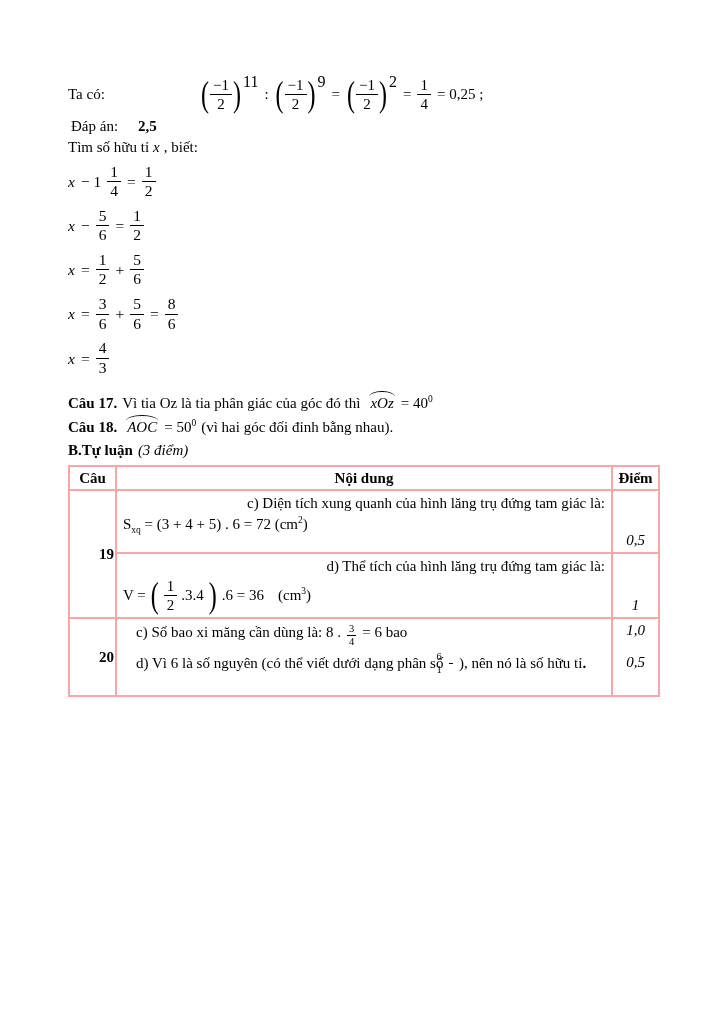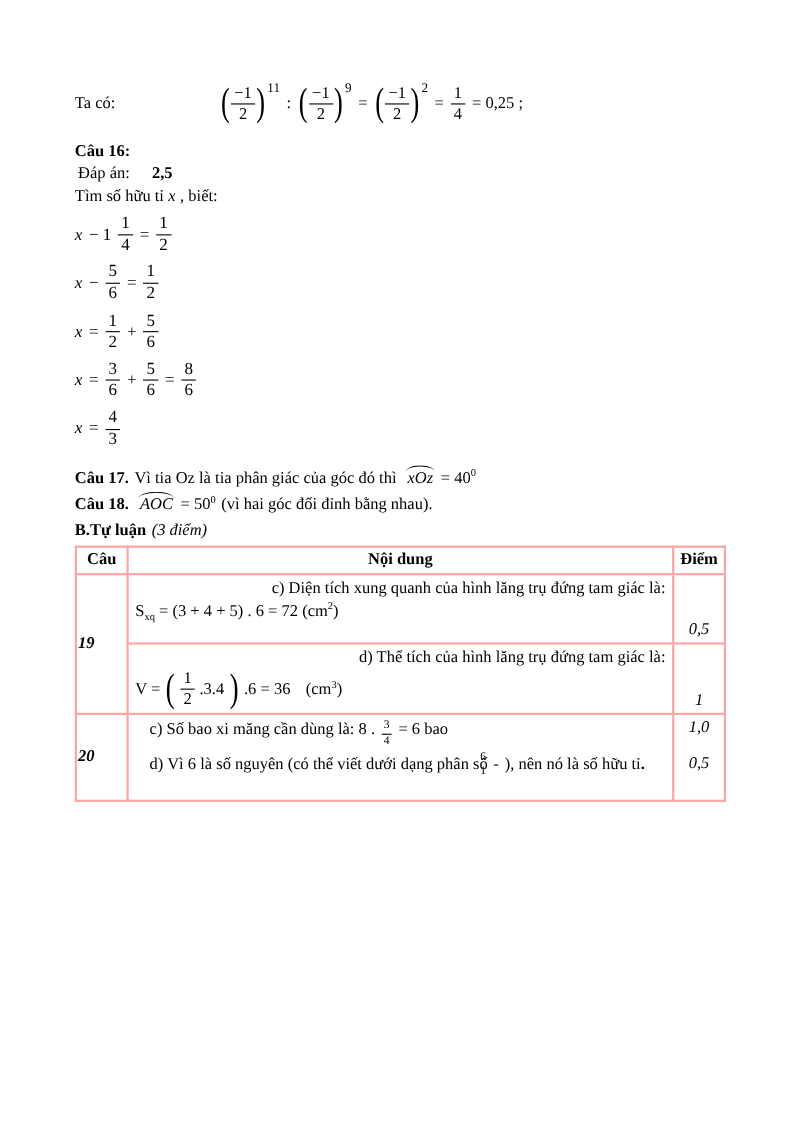--- a/index.html
+++ b/index.html
@@ -15,21 +15,21 @@
   .frac{display:inline-flex;flex-direction:column;align-items:center;line-height:1.2;vertical-align:middle;}
   .frac .fn{padding:0 3px;border-bottom:1px solid #000;text-align:center;}
   .frac .fd{padding:0 3px;text-align:center;}
 
   .sfrac{display:inline-flex;flex-direction:column;align-items:center;font-size:10.5px;line-height:1.2;vertical-align:middle;margin:0 2px;}
   .sfrac .fn{border-bottom:1px solid #000;padding:0 2px;text-align:center;}
   .sfrac .fd{padding:0 2px;text-align:center;}
 
   .pfrac{display:inline-flex;align-items:center;}
   .bp{display:inline-block;font-size:24px;font-weight:400;line-height:1;transform:scaleY(1.5);margin:0 1px;}
-  .pexp{align-self:flex-start;font-size:12px;line-height:1;margin-left:1px;margin-top:-2px;text-align:right;}
+  .pexp{align-self:flex-start;font-size:16px;line-height:1;margin-left:1px;margin-top:-2px;text-align:right;}
 
   .mrow{display:inline-flex;align-items:center;gap:6px;}
   .mi{font-style:italic;}
   sup.deg{font-size:9.5px;vertical-align:super;line-height:0;}
   sub.sb{font-size:9.5px;vertical-align:sub;line-height:0;}
 
   
   .introline{display:flex;align-items:center;min-height:44px;}
   .intro-lbl{flex:0 0 132px;}
 
@@ -45,21 +45,21 @@
   .arc{position:relative;font-style:italic;display:inline-block;padding:0 2px;margin-left:3px;}
   .arc::before{content:"";position:absolute;left:1px;right:1px;top:-3px;height:5px;
     border-top:1.2px solid #000;border-radius:50% 50% 0 0 / 100% 100% 0 0;}
   .sectionB{display:flex;gap:5px;margin-top:4px;}
   .sectionB .note{font-style:italic;text-align:center;}
 
   
   table.answers{border-collapse:collapse;width:590px;margin-top:5px;table-layout:fixed;}
   .answers th,.answers td{border:2px solid #fca5a5;}
   .answers th{font-weight:bold;text-align:center;padding:2px 4px;}
-  td.qnum{text-align:left;vertical-align:middle;font-weight:bold;font-style:italic;}
+  td.qnum{text-align:right;vertical-align:middle;font-weight:bold;}
   td.content{padding:3px 6px;vertical-align:top;}
   td.content.padb{padding-bottom:18px;}
   td.score{text-align:center;font-style:italic;padding:2px 3px;}
   td.score.vbottom{vertical-align:bottom;}
   td.score.vtop{vertical-align:top;}
   .scoregap{margin-top:14px;}
   .ctitle{text-align:right;}
   .fline-inline{margin-top:2px;}
   .fline{display:flex;align-items:center;gap:4px;margin-top:1px;}
   .unitpad{margin-left:10px;}
@@ -105,21 +105,20 @@
         </span>
       <span>=</span>
       <span class="frac">
           <span class="fn">1</span>
           <span class="fd">4</span>
         </span>
       <span>= 0,25 ;</span>
     </span>
   </div>
 
-  <div class="heading">Câu 16:</div>
   <div class="answer-line">
     <span>Đáp án:</span>
     <span class="bold">2,5</span>
   </div>
   <div class="prompt-line">
     <span>Tìm số hữu tỉ</span>
     <span class="mi">x</span>
     <span>, biết:</span>
   </div>
 

